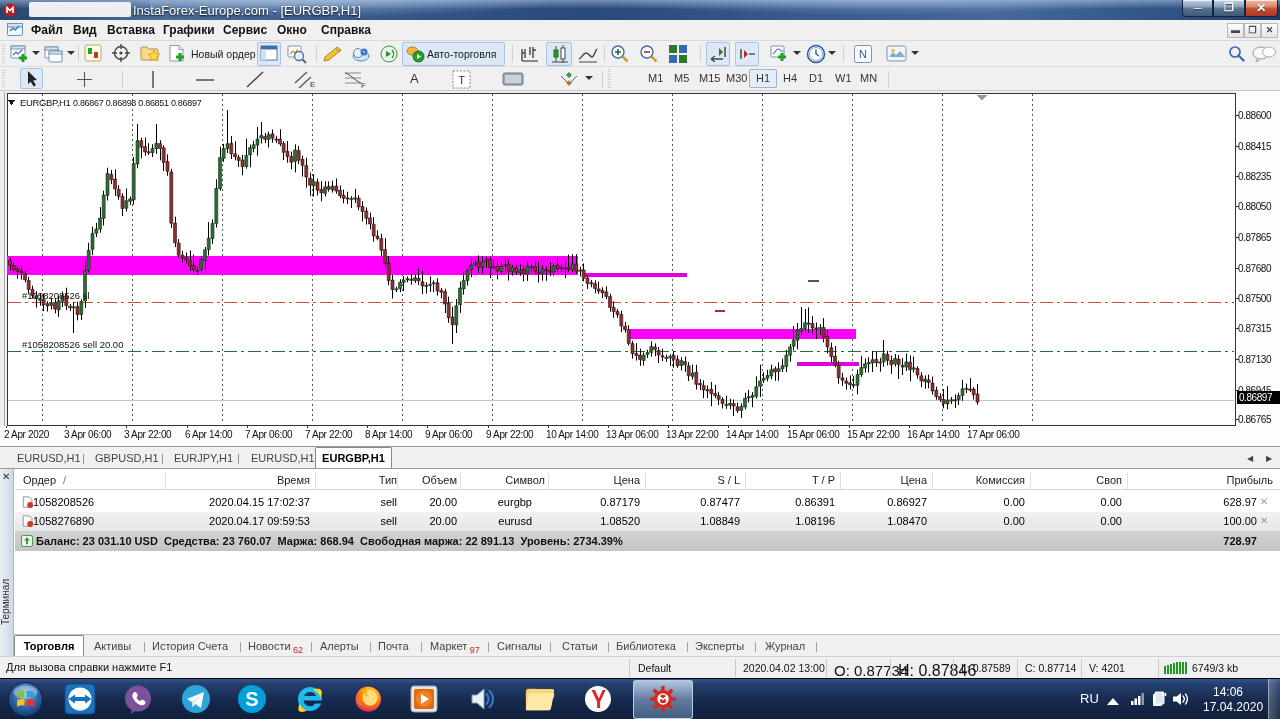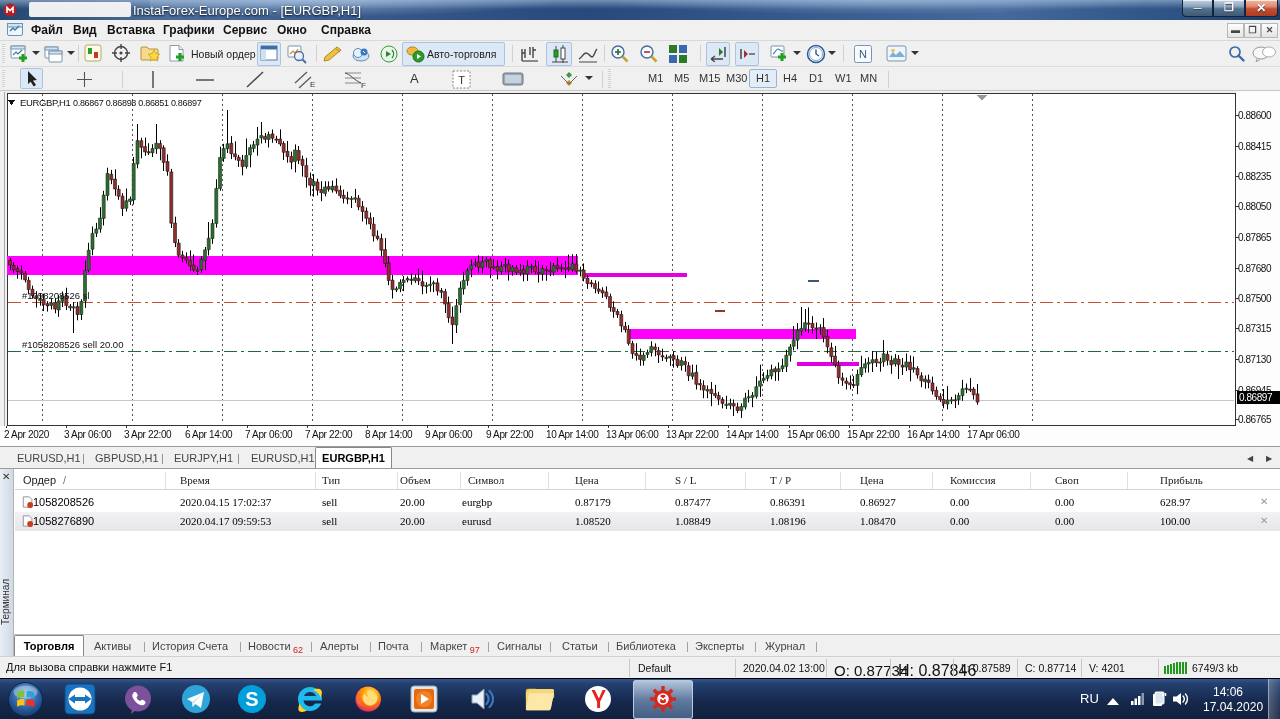--- a/index.html
+++ b/index.html
@@ -36,21 +36,21 @@
 
 #charttabs{left:0;top:446px;width:1280px;height:30px;background:#f0f0f0;border-top:1px solid #9a9a9a;border-bottom:1px solid #cdcdcd;font-size:11px;color:#444;}
 .ctab{position:absolute;top:5px;}
 #ctab-active{position:absolute;left:315px;top:0px;width:77px;height:21px;background:#fff;border:1px solid #888;border-bottom:none;border-radius:2px 2px 0 0;color:#000;text-align:center;line-height:20px;font-size:11px;font-weight:bold;}
 
 #terminal{left:0;top:468px;width:1280px;height:188px;background:#fff;border-top:1px solid #9b9b9b;font-size:11px;}
 #term-side{position:absolute;left:0;top:0;width:14px;height:188px;background:linear-gradient(90deg,#e8eef5,#cfd9e4);border-right:1px solid #b5b5b5;}
 #term-side span{position:absolute;left:0px;top:142px;transform:rotate(-90deg);transform-origin:7px 7px;font-size:10px;color:#333;white-space:nowrap;}
 .trow{position:absolute;left:15px;width:1265px;height:19px;}
 .cell{position:absolute;top:3px;white-space:nowrap;}
-.cr{text-align:left;font-family:Liberation Serif, serif;}
+.cr{text-align:right;}
 #thead .cell{color:#222;}
 .vline{position:absolute;top:1px;height:17px;width:1px;background:#e0e0e0;}
 
 #btabs{left:14px;top:634px;width:1266px;height:22px;background:#f0f0f0;border-top:1px solid #c0c0c0;font-size:11px;color:#444;}
 #btab-active{position:absolute;left:0px;top:0;width:70px;height:22px;background:#fff;border:1px solid #888;border-bottom:none;border-radius:2px 2px 0 0;text-align:center;line-height:21px;color:#000;font-weight:bold;font-size:11px;}
 .btab{position:absolute;top:5px;}
 .bsub{color:#cc2222;font-size:9px;position:relative;top:3px;}
 
 #statusbar{left:0;top:656px;width:1280px;height:22px;background:#f0f0f0;border-top:1px solid #d0d0d0;font-size:11px;color:#111;}
 .st{position:absolute;top:4px;}
@@ -455,20 +455,28 @@
   <div class="cell cr" style="left:560px;width:65px">1.08520</div>
   <div class="cell cr" style="left:660px;width:65px">1.08849</div>
   <div class="cell cr" style="left:755px;width:65px">1.08196</div>
   <div class="cell cr" style="left:845px;width:67px">1.08470</div>
   <div class="cell cr" style="left:935px;width:75px">0.00</div>
   <div class="cell cr" style="left:1040px;width:67px">0.00</div>
   <div class="cell cr" style="left:1145px;width:97px">100.00</div>
   <div class="cell" style="left:1245px;color:#999;font-size:10px">✕</div>
  </div>
 
+ <div class="trow" style="top:62px;height:20px;background:linear-gradient(180deg,#d2d2d2,#c4c4c6);">
+  <svg style="position:absolute;left:6px;top:4px" width="12" height="12" viewBox="0 0 13 13">
+          <rect x="0.5" y="0.5" width="12" height="12" rx="2" fill="#e8f5e8" stroke="#3a8a3a"></rect>
+          <path d="M6.5 2.5l3 3.5h-2v4h-2v-4h-2z" fill="#2a9a2a"></path>
+        </svg>
+  <div class="cell" style="left:21px;top:4px;font-weight:bold;color:#111">Баланс: 23 031.10 USD&nbsp; Средства: 23 760.07&nbsp; Маржа: 868.94&nbsp; Свободная маржа: 22 891.13&nbsp; Уровень: 2734.39%</div>
+  <div class="cell cr" style="left:1145px;top:4px;width:97px;font-weight:bold;color:#111">728.97</div>
+ </div>
 </div>
 
 <div class="abs" id="btabs">
  <div id="btab-active">Торговля</div>
  <div class="btab" style="left:80px">Активы</div>
       <div class="btab" style="left:129px;color:#999">|</div>
  <div class="btab" style="left:138px">История Счета</div>
       <div class="btab" style="left:225px;color:#999">|</div>
  <div class="btab" style="left:234px">Новости<span class="bsub">&nbsp;62</span></div>
       <div class="btab" style="left:296px;color:#999">|</div>

